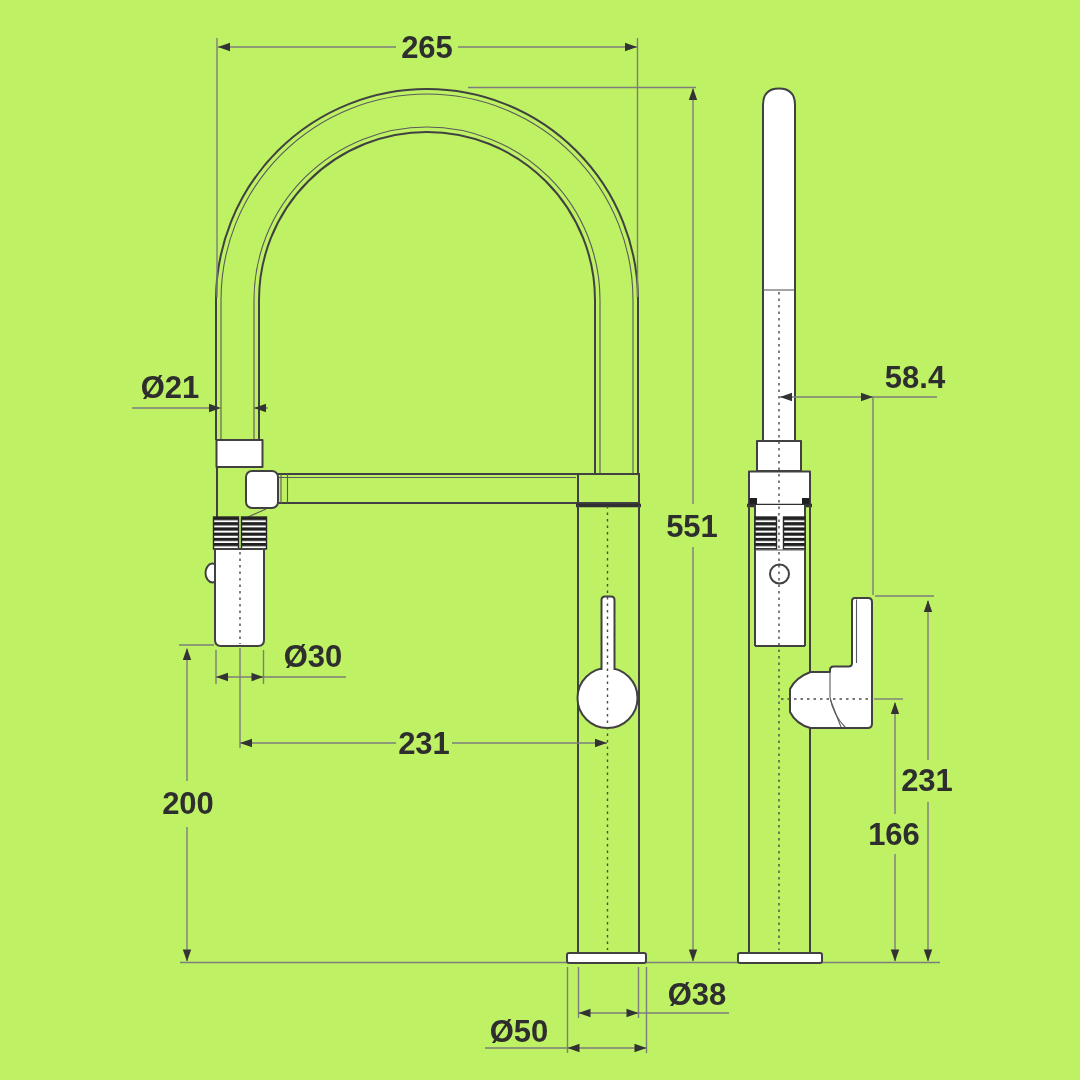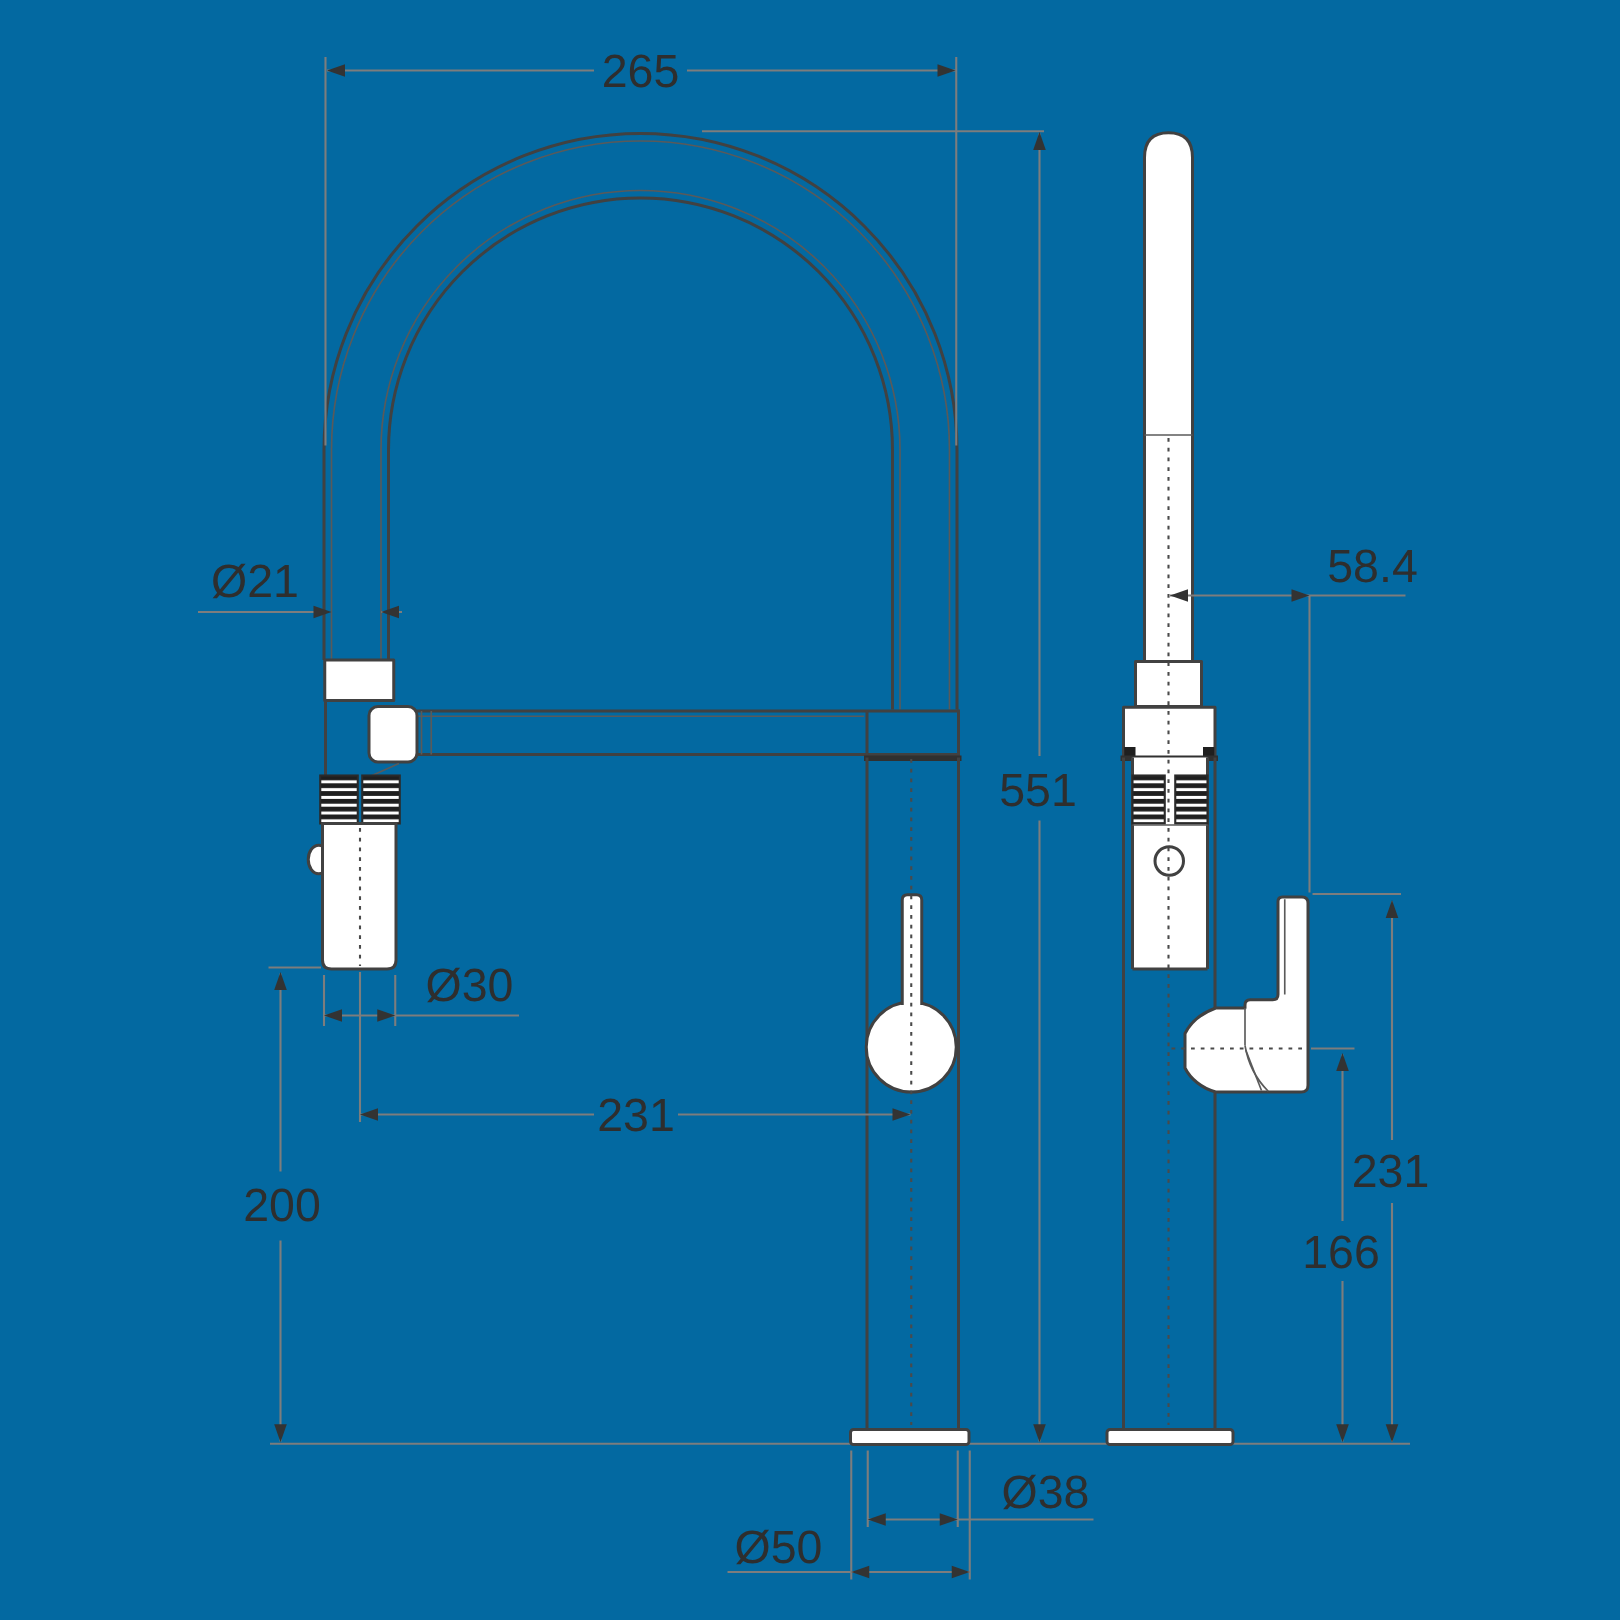--- a/index.html
+++ b/index.html
@@ -1,16 +1,16 @@
 <!DOCTYPE html>
 <html><head>
 <meta charset="utf-8">
 <style>
   html,body{margin:0;padding:0;background:#fff;}
-  .stage{width:1080px;height:1080px;background:#0369a1;position:relative;font-family:"Liberation Sans",sans-serif;}
+  .stage{width:1080px;height:1080px;background:#bef264;position:relative;font-family:"Liberation Sans",sans-serif;font-weight:bold;}
   svg{display:block;}
   .obj{stroke:#414141;stroke-width:2;fill:none;stroke-linejoin:round;}
   .objf{stroke:#414141;stroke-width:2;fill:#ffffff;stroke-linejoin:round;}
   .thin{stroke:#5a5a5a;stroke-width:1.1;fill:none;}
   .heavy{stroke:#303030;stroke-width:3.6;fill:none;}
   .dim{stroke:#7d7d7d;stroke-width:1.4;fill:none;}
   .cl{stroke:#4a4a4a;stroke-width:1.4;fill:none;stroke-dasharray:2.5 4;}
   .arrow{fill:#333333;stroke:none;}
   .mark{fill:#1f1f1f;stroke:none;}
   text.dimlabel{font-family:"Liberation Sans",sans-serif;font-size:31px;fill:#2e2e2e;}

